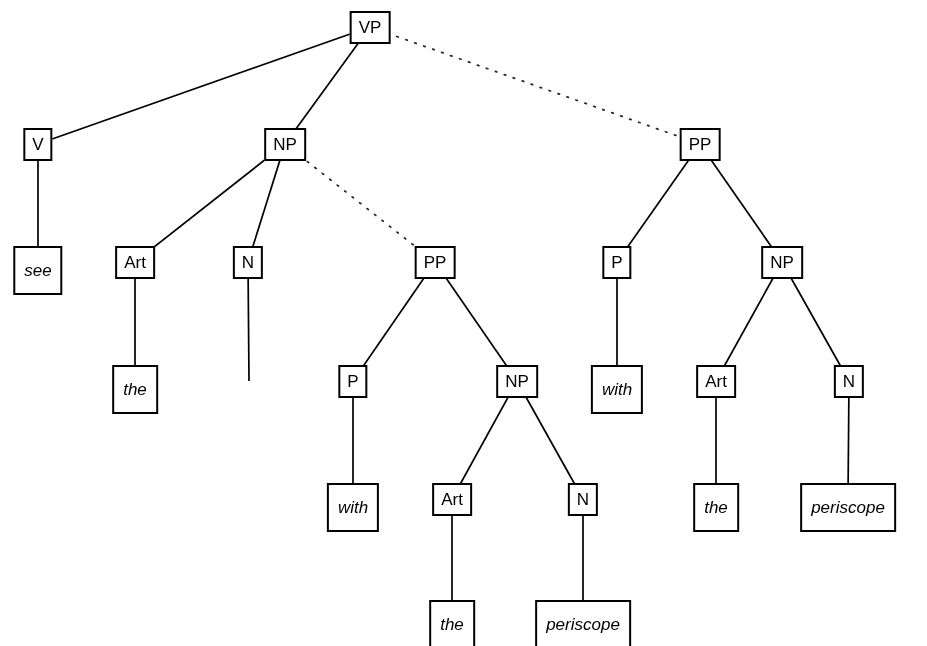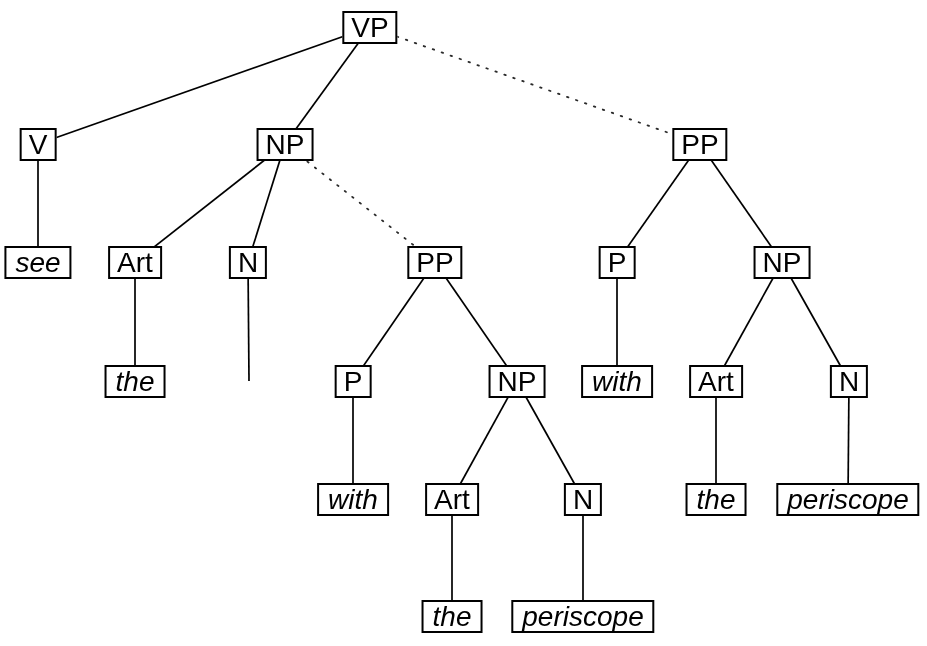--- a/index.html
+++ b/index.html
@@ -33,31 +33,31 @@
     stroke-linecap: round;
     fill: none;
   }
   .node {
     position: absolute;
     z-index: 1;
     transform: translateX(-50%);
     background: #ffffff;
     border: 2px solid #000000;
     color: #000000;
-    font-size: 28px;
+    font-size: 17px;
     line-height: 29px;
     height: 29px;
     padding: 0 7px;
     text-align: center;
     white-space: nowrap;
     box-sizing: content-box;
   }
   .node.word {
     font-style: italic;
-    padding: 0 9px;
+    padding: 8px 9px;
   }
 </style>
 </head>
 <body>
 
 <div class="canvas">
 
   <svg class="edges" width="927" height="646" viewBox="0 0 927 646">
 
     <line class="edge-solid" x1="370" y1="27" x2="38" y2="144"></line>

